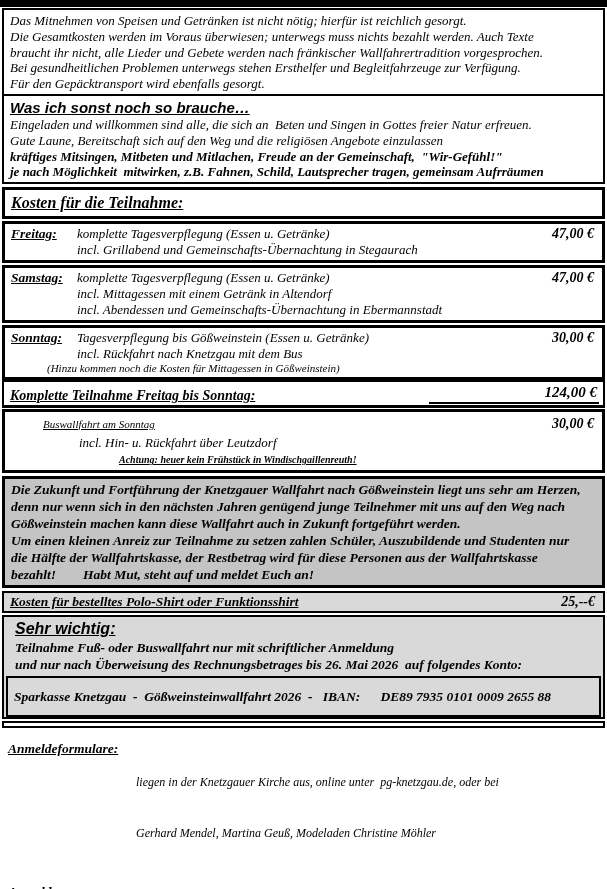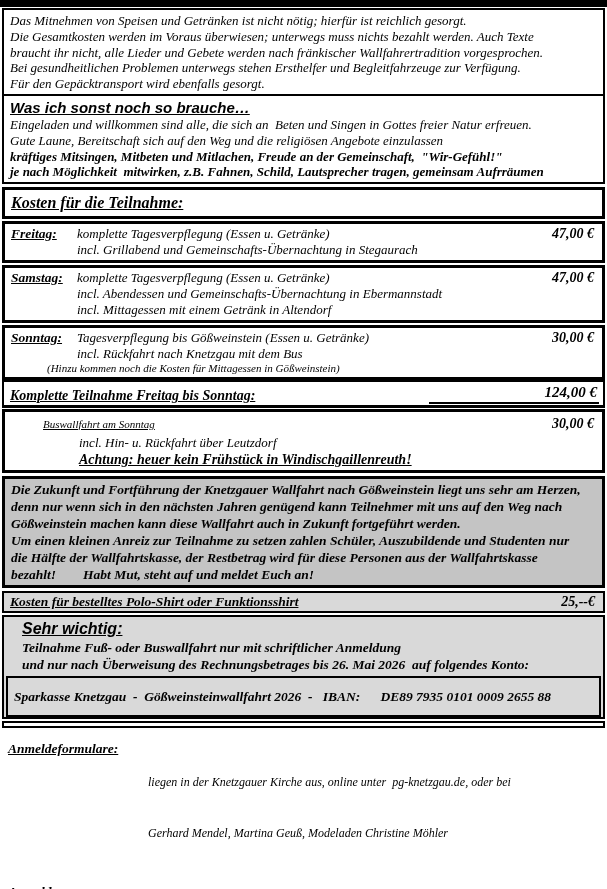--- a/index.html
+++ b/index.html
@@ -58,22 +58,22 @@
   }
 
   .bus-head-row { display:flex; align-items:baseline; }
   .bus-title {
     font-weight:normal; text-decoration:underline;
     font-size:11px; line-height:21px; flex:1 1 auto;margin-left:32px;
   }
   .bus-price { font-weight:bold; font-size:14px; padding-right:2px; }
   .bus-sub { margin-left:68px; line-height:16px; }
   .bus-warn {
-    margin-left:68px; font-weight:bold; text-decoration:underline;
-    font-size:14px; line-height:17px;
+    margin-left:108px; font-weight:bold; text-decoration:underline;
+    font-size:10px; line-height:17px;
   }
 
   .grey-md { background:#c4c4c4; }
   .grey-lt { background:#d9d9d9; }
   .zukunft .line { font-weight:bold; font-size:13.5px; line-height:17px; }
 
   .polo-row {
     display:flex; align-items:flex-start;
     border:2px solid #000; margin:0 2px; padding:1px 6px;
   }
@@ -87,21 +87,21 @@
   }
   .wichtig .line { font-weight:bold; font-size:13.5px; line-height:17px; }
   .konto-row {
     border:2px solid #000; background:#d9d9d9;
     margin:3px 2px 0 2px; padding:10px 6px;
     font-weight:bold; font-size:13.5px; line-height:17px; white-space:pre-wrap;
   }
   .empty-row { border:2px solid #000; height:7px; margin:2px 2px 0 2px; background:#fff; }
 
   .anmeldung { margin:0 2px; padding:0 6px; }
-  .an-grid { display:grid; grid-template-columns:128px 1fr; column-gap:12px; margin-bottom:7px; }
+  .an-grid { display:grid; grid-template-columns:128px 1fr; column-gap:0; margin-bottom:7px; }
   .an-label {
     font-weight:bold; text-decoration:underline; font-size:13.5px; line-height:17px;
   }
   .an-text { font-size:12px; line-height:17px; white-space:pre-wrap; }
 </style>
 </head>
 <body>
 
 <div class="topbar"></div>
 
@@ -139,22 +139,22 @@
 </div>
 
 <div class="gap2"></div>
 
 <div class="box thick">
   <div class="day-row">
     <span class="day-label">Samstag:</span>
     <span class="day-text line">komplette Tagesverpflegung (Essen u. Getränke)</span>
     <span class="day-price">47,00 €</span>
   </div>
+  <div class="day-sub line">incl. Mittagessen mit einem Getränk in Altendorf</div>
   <div class="day-sub line">incl. Abendessen und Gemeinschafts-Übernachtung in Ebermannstadt</div>
-  <div class="day-sub line">incl. Mittagessen mit einem Getränk in Altendorf</div>
 </div>
 
 <div class="gap2"></div>
 
 <div class="box thick">
   <div class="day-row">
     <span class="day-label">Sonntag:</span>
     <span class="day-text line">Tagesverpflegung bis Gößweinstein (Essen u. Getränke)</span>
     <span class="day-price">30,00 €</span>
   </div>
@@ -173,38 +173,38 @@
     <span class="bus-price">30,00 €</span>
   </div>
   <div class="bus-sub line">incl. Hin- u. Rückfahrt über Leutzdorf</div>
   <div class="bus-warn">Achtung: heuer kein Frühstück in Windischgaillenreuth!</div>
 </div>
 
 <div class="gap3"></div>
 
 <div class="box thick grey-md zukunft">
   <div class="line">Die Zukunft und Fortführung der Knetzgauer Wallfahrt nach Gößweinstein liegt uns sehr am Herzen,</div>
-  <div class="line">denn nur wenn sich in den nächsten Jahren genügend kann Teilnehmer mit uns auf den Weg nach</div>
+  <div class="line">denn nur wenn sich in den nächsten Jahren genügend junge Teilnehmer mit uns auf den Weg nach</div>
   <div class="line">Gößweinstein machen kann diese Wallfahrt auch in Zukunft fortgeführt werden.</div>
   <div class="line">Um einen kleinen Anreiz zur Teilnahme zu setzen zahlen Schüler, Auszubildende und Studenten nur</div>
   <div class="line">die Hälfte der Wallfahrtskasse, der Restbetrag wird für diese Personen aus der Wallfahrtskasse</div>
   <div class="line">bezahlt!        Habt Mut, steht auf und meldet Euch an!</div>
 </div>
 
 <div class="gap3"></div>
 
 <div class="polo-row grey-lt">
   <span class="polo-label">Kosten für bestelltes Polo-Shirt oder Funktionsshirt</span>
   <span class="polo-price">25,--€</span>
 </div>
 
 <div class="gap2"></div>
 
 <div class="box grey-lt wichtig" style="padding-bottom:0; padding-left:0; padding-right:0;">
-  <div style="padding:0 18px;">
+  <div style="padding:0 11px;">
     <div class="wichtig-head">Sehr wichtig:</div>
     <div class="line">Teilnahme Fuß- oder Buswallfahrt nur mit schriftlicher Anmeldung</div>
     <div class="line">und nur nach Überweisung des Rechnungsbetrages bis 26. Mai 2026  auf folgendes Konto:</div>
   </div>
   <div class="konto-row">Sparkasse Knetzgau  -  Gößweinsteinwallfahrt 2026  -   IBAN:      DE89 7935 0101 0009 2655 88</div>
 </div>
 
 <div class="empty-row"></div>
 
 <div class="gap12"></div>

